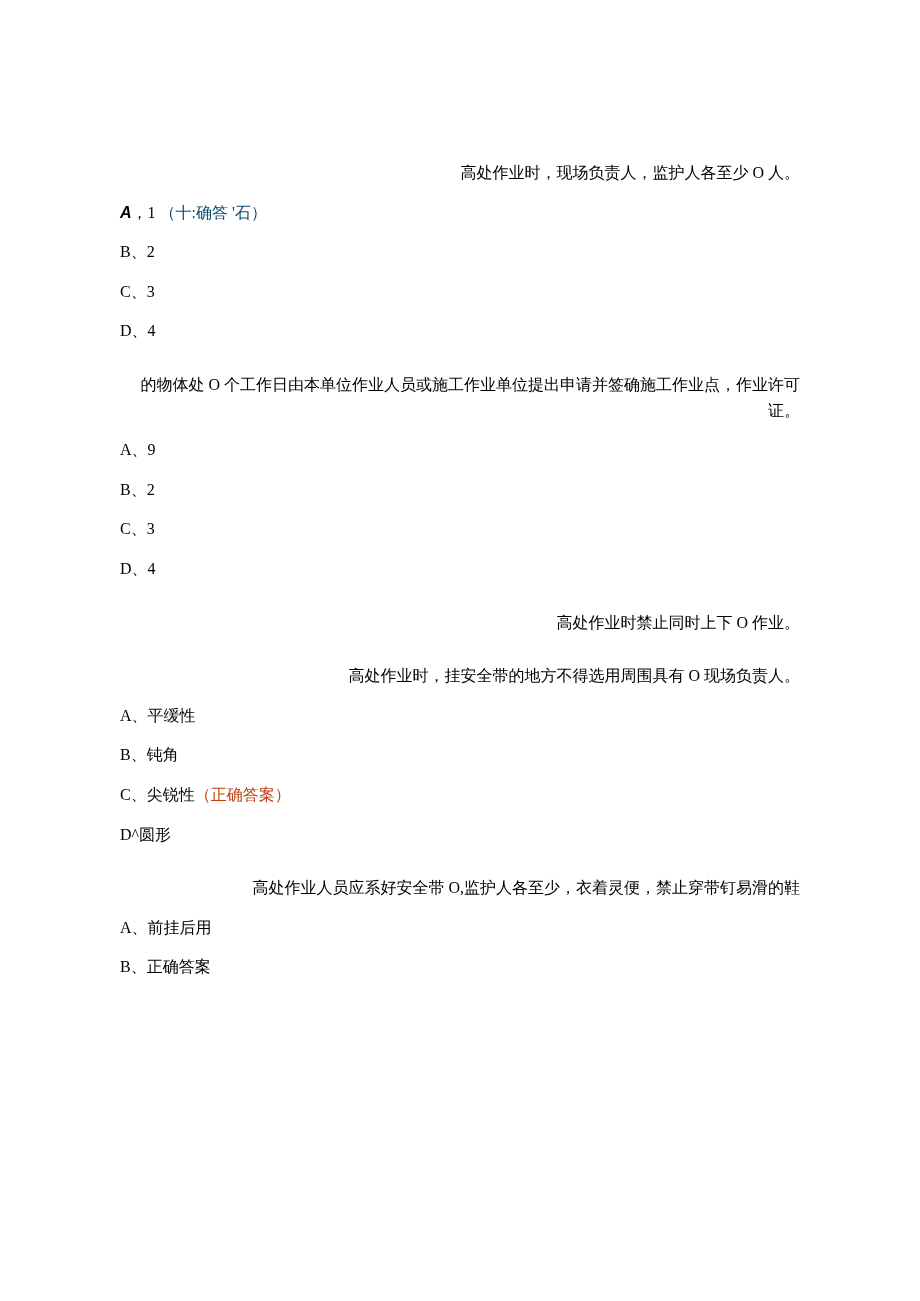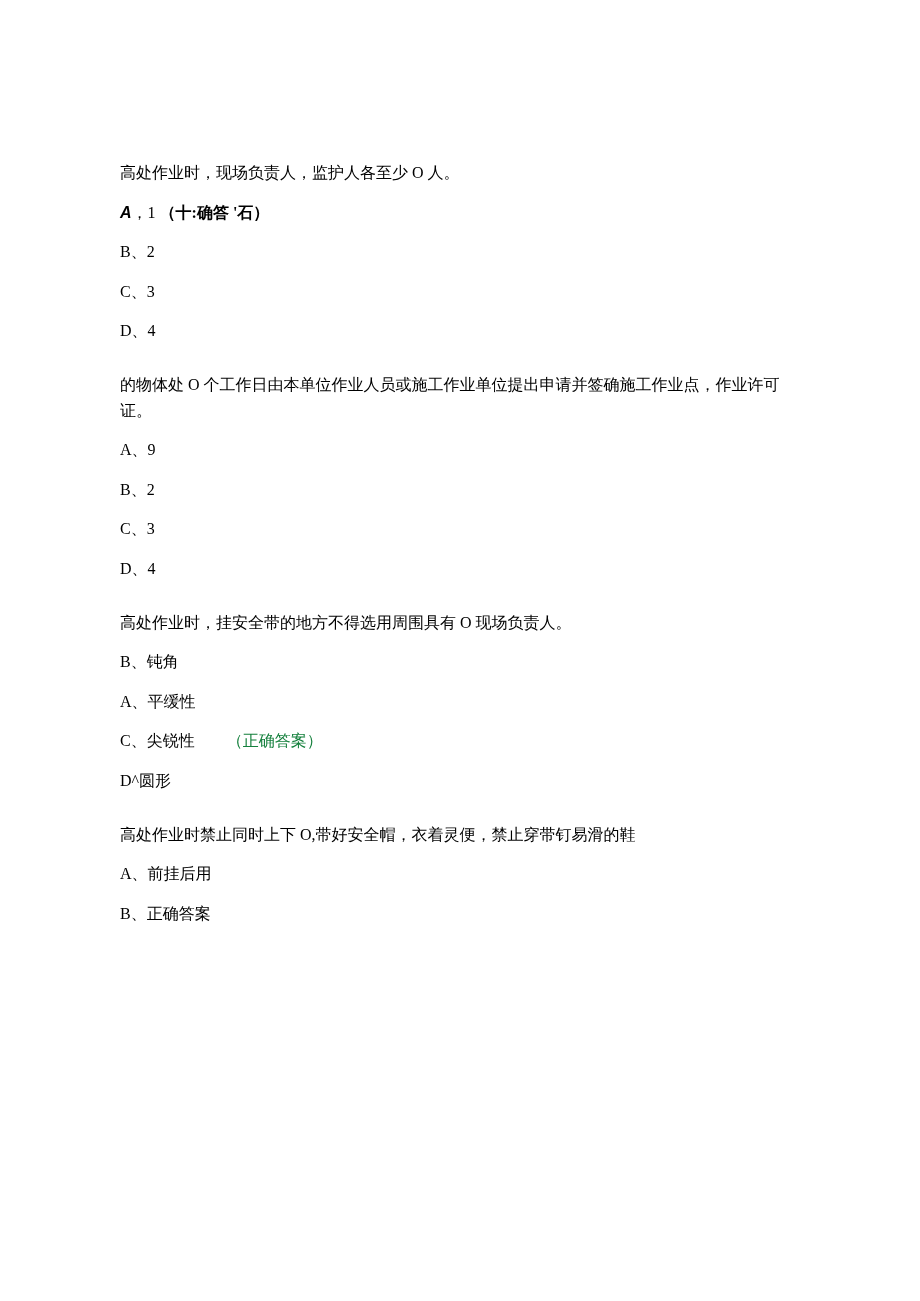--- a/index.html
+++ b/index.html
@@ -10,36 +10,35 @@
       margin: 0;
       width: 920px;
       box-sizing: border-box;
       color: #000;
     }
     .question {
       margin-bottom: 28px;
     }
     .question-text {
       margin-bottom: 14px;
+      text-align: right;
     }
     .option {
       margin-bottom: 14px;
     }
     .bold {
       font-weight: bold;
       font-style: italic;
       font-family: Arial, sans-serif;
     }
     .correct {
-      color: #000000;
-      font-weight: bold;
+      color: #0c4a6e;
     }
     .correct-red {
-      color: #15803d;
-      margin-left: 32px;
+      color: #c2410c;
     }
   </style>
 </head>
 <body>
 
 <div class="question">
   <div class="question-text">高处作业时，现场负责人，监护人各至少 O 人。</div>
   <div class="option">
     <span class="bold">A</span><span>，</span><span>1</span> <span class="correct">（十:确答 '石）</span>
   </div>
@@ -50,29 +49,30 @@
 
 <div class="question">
   <div class="question-text">的物体处 O 个工作日由本单位作业人员或施工作业单位提出申请并签确施工作业点，作业许可证。</div>
   <div class="option">A、9</div>
   <div class="option">B、2</div>
   <div class="option">C、3</div>
   <div class="option">D、4</div>
 </div>
 
 <div class="question">
+  <div class="question-text">高处作业时禁止同时上下 O 作业。</div>
 </div>
 
 <div class="question">
   <div class="question-text">高处作业时，挂安全带的地方不得选用周围具有 O 现场负责人。</div>
+  <div class="option">A、平缓性</div>
   <div class="option">B、钝角</div>
-  <div class="option">A、平缓性</div>
   <div class="option">
     <span>C、尖锐性</span><span class="correct-red">（正确答案）</span>
   </div>
   <div class="option">D^圆形</div>
 </div>
 
 <div class="question">
-  <div class="question-text">高处作业时禁止同时上下 O,带好安全帽，衣着灵便，禁止穿带钉易滑的鞋</div>
+  <div class="question-text">高处作业人员应系好安全带 O,监护人各至少，衣着灵便，禁止穿带钉易滑的鞋</div>
   <div class="option">A、前挂后用</div>
   <div class="option">B、正确答案</div>
 </div>
 
 </body></html>

